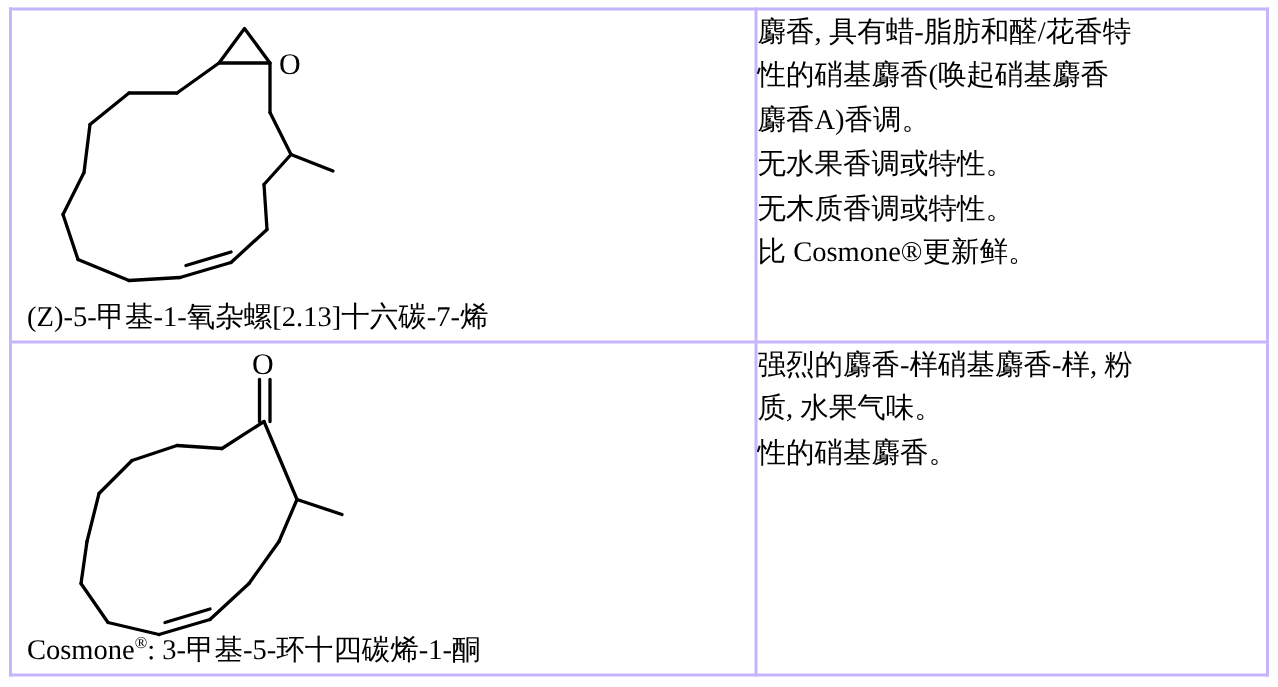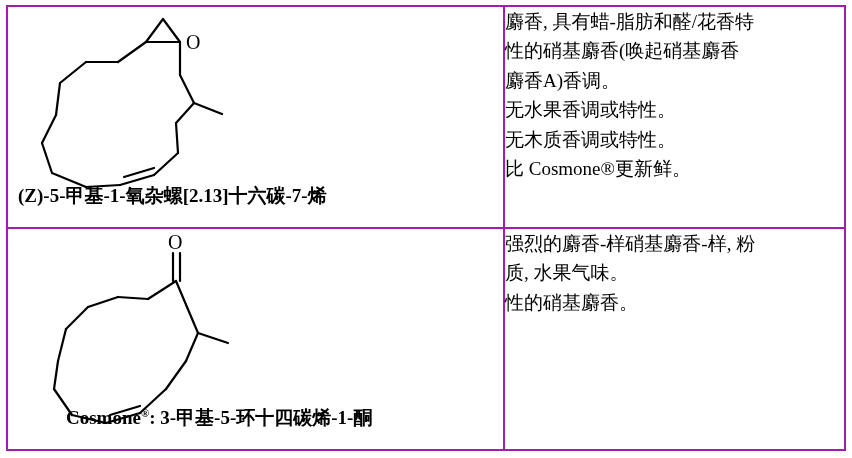--- a/index.html
+++ b/index.html
@@ -22,21 +22,21 @@
   }
   table.comp-table {
     border-collapse: collapse;
     table-layout: fixed;
     width: 838px;
     margin-left: 6px;
     margin-top: 5px;
     border: 2px solid #000;
   }
   table.comp-table td {
-    border: 2px solid #a21caf;
+    border: 2px solid #c4b5fd;
     vertical-align: top;
     padding: 0;
   }
   td.struct-cell {
     width: 495px;
     position: relative;
     height: 220px;
   }
   td.desc-cell {
     width: 339px;
@@ -49,40 +49,38 @@
   }
   .struct-svg {
     display: block;
     position: absolute;
     left: 0;
     top: 0;
   }
   .caption {
     position: absolute;
     left: 10px;
-    bottom: 20px;
+    bottom: 4px;
     font-size: 19px;
     line-height: 1.1;
     white-space: nowrap;
     font-family: "Liberation Serif", serif;
-    font-weight: bold;
   }
   .caption sup {
     font-size: 11px;
     vertical-align: super;
   }
   .desc-line {
     font-size: 19px;
     line-height: 1.55;
     font-family: "Liberation Serif", serif;
     white-space: nowrap;
   }
   .latin {
     font-family: "Liberation Serif", serif;
-    margin-left: 48px;
   }
 </style>
 </head>
 <body>
 
 <div class="page">
   <table class="comp-table">
     <tbody>
       <tr>
         <td class="struct-cell">

